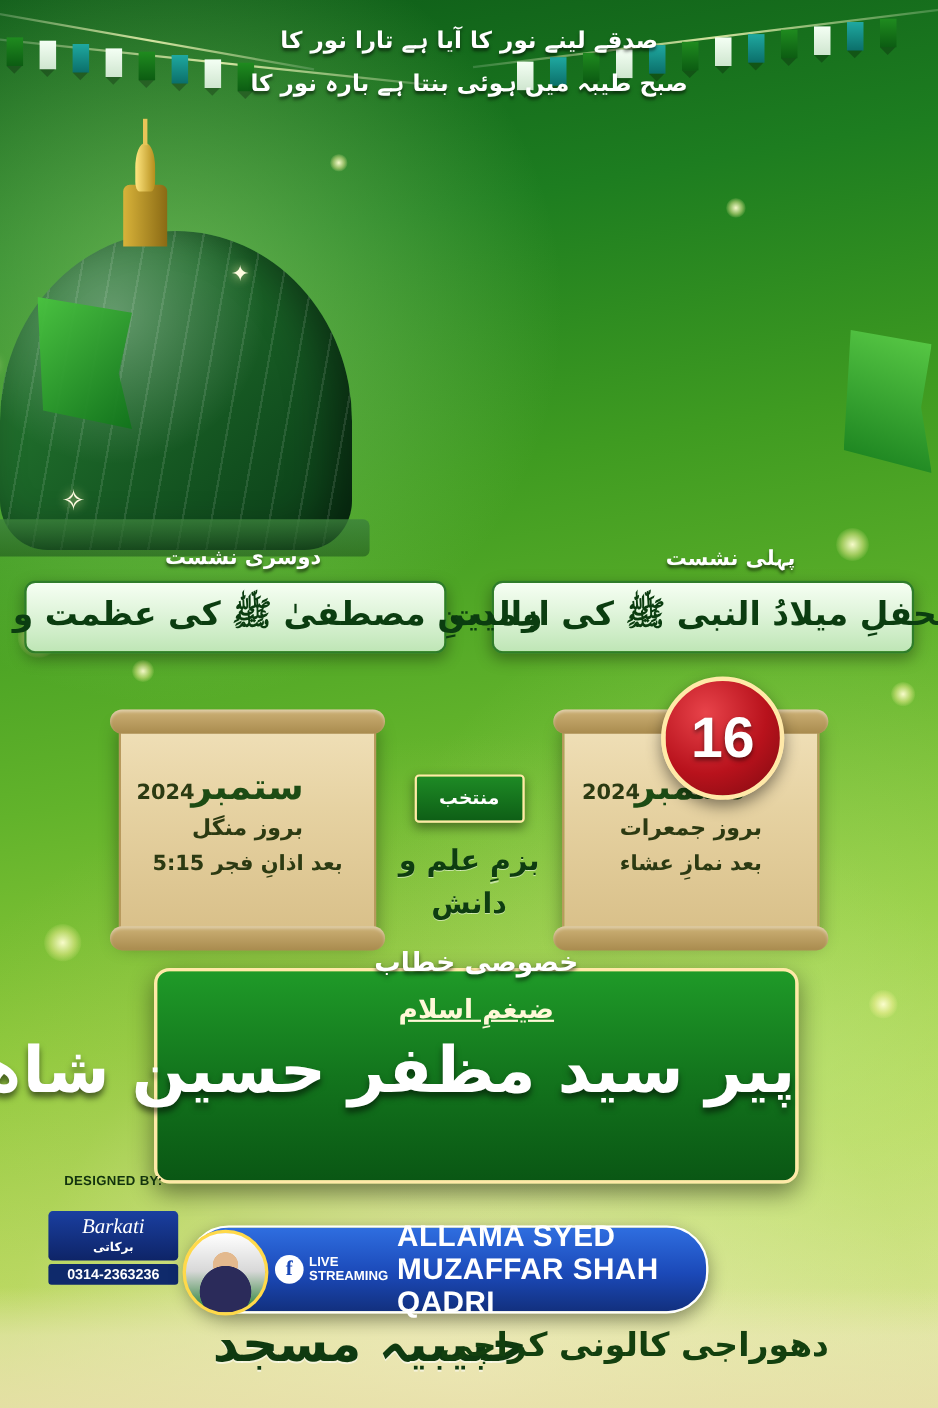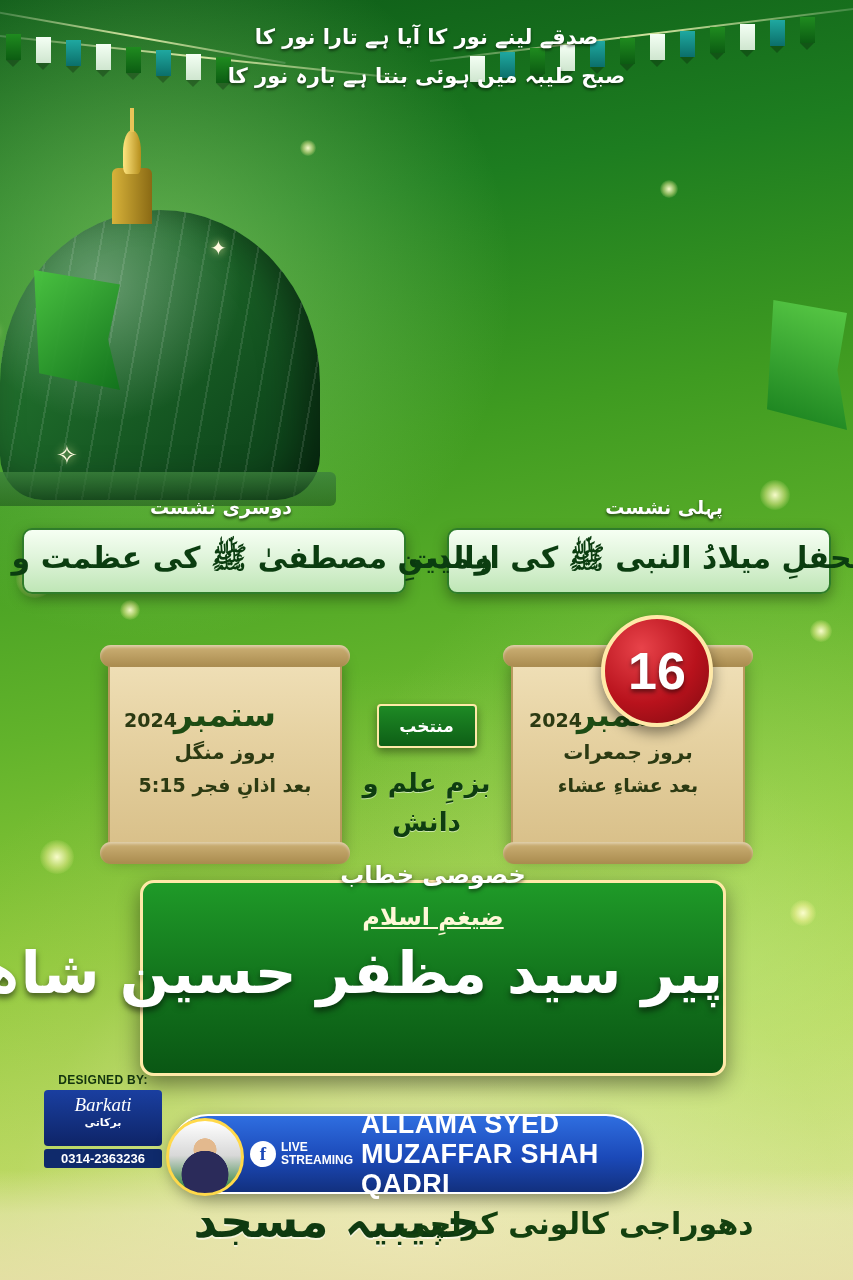--- a/index.html
+++ b/index.html
@@ -385,24 +385,24 @@
     z-index: 9;
   }
   .designer-label {
     font-size: 12px;
     font-weight: bold;
     color: #12330d;
     letter-spacing: 0.3px;
     margin-top: 28px;
   }
   .designer-brand {
-    margin-top: 3px;
+    margin-top: 21px;
     background: linear-gradient(180deg,#1a3fa0,#0e2467);
     border-radius: 4px;
-    padding: 4px 0 17px;
+    padding: 4px 0 6px;
     color: #fff;
   }
   .designer-brand .b1 {
     font-family: "Liberation Serif", serif;
     font-style: italic;
     font-size: 19px;
   }
   .designer-brand .b2 { font-size: 11px; }
   .designer-phone {
     margin-top: 3px;
@@ -578,21 +578,21 @@
       <div class="session-text urdu">والدینِ مصطفیٰ ﷺ کی عظمت و شان</div>
     </div>
   </div>
 
   <div class="scrolls">
     <div class="scroll right">
       <div class="scroll-year urdu">2024</div>
       <div class="scroll-inner">
         <div class="scroll-month urdu">ستمبر</div>
         <div class="scroll-day urdu">بروز جمعرات</div>
-        <div class="scroll-time urdu">بعد عشاءِ عشاء</div>
+        <div class="scroll-time urdu">بعد نمازِ عشاء</div>
       </div>
     </div>
     <div class="date-badge right">16</div>
 
     <div class="scroll left">
       <div class="scroll-year urdu">2024</div>
       <div class="scroll-inner">
         <div class="scroll-month urdu">ستمبر</div>
         <div class="scroll-day urdu">بروز منگل</div>
         <div class="scroll-time urdu">بعد اذانِ فجر 5:15</div>

